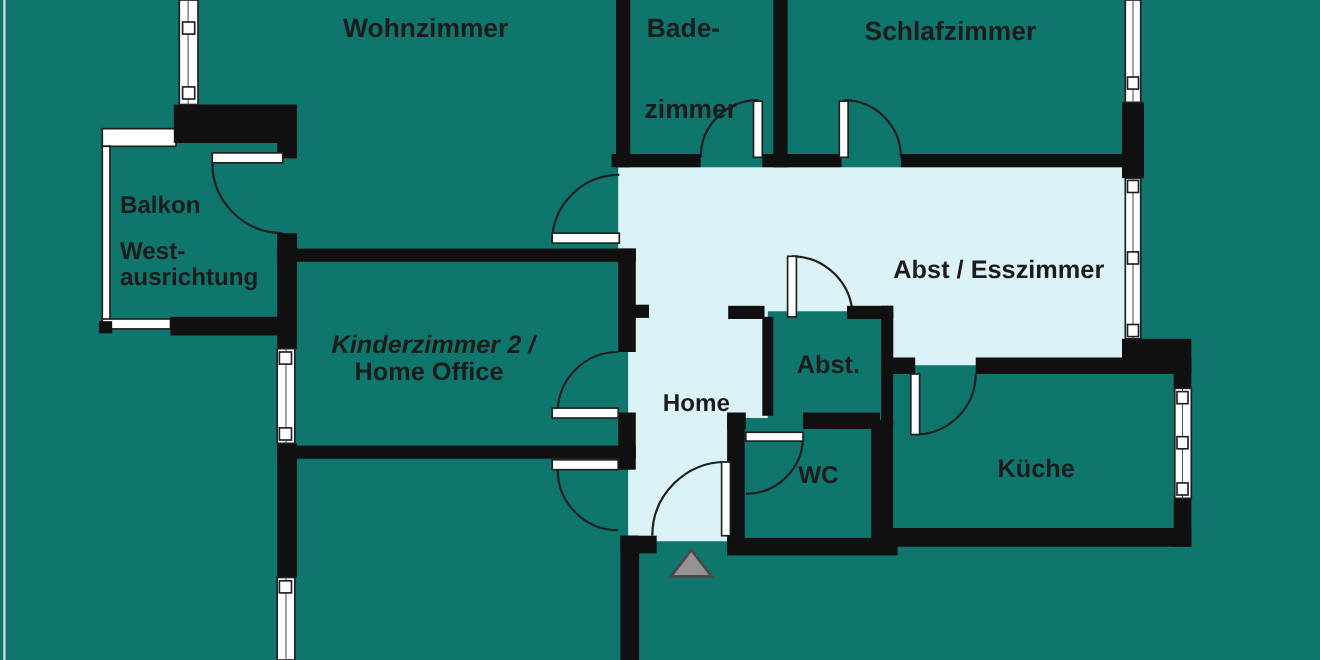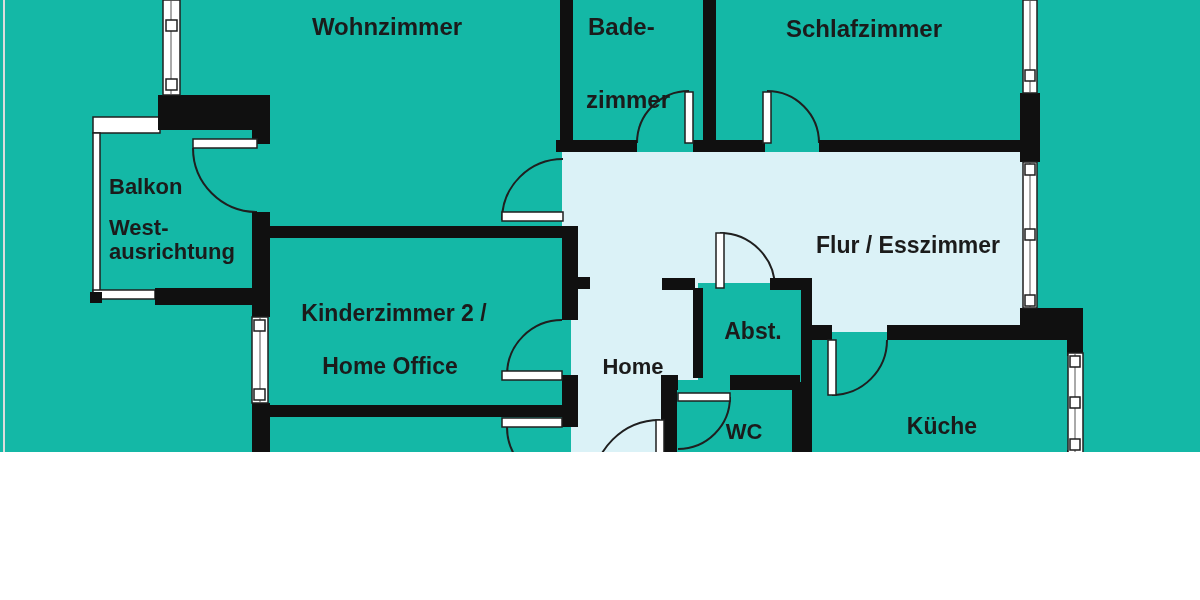--- a/index.html
+++ b/index.html
@@ -1,17 +1,17 @@
 <!DOCTYPE html>
 <html><head>
 <meta charset="utf-8">
 <style>
   html,body{margin:0;padding:0;background:#ffffff;}
   .plan{
-    position:relative;width:1200px;height:452px;background:#14b8a6;
+    position:relative;width:1200px;height:600px;background:#0f766e;
     overflow:hidden;font-family:"Liberation Sans",sans-serif;
   }
   .plan svg{position:absolute;left:0;top:0;}
   .lbl{
     position:absolute;font-weight:bold;color:#1b1b1b;
     white-space:nowrap;letter-spacing:0px;
   }
   .lbl.c{transform:translateX(-50%);}
   .s24{font-size:24px;line-height:25px;}
   .s23{font-size:23px;line-height:24px;}
@@ -144,21 +144,21 @@
 
   <div class="edge-line"></div>
 
   <div class="lbl c s24" style="left:387px;top:14px;">Wohnzimmer</div>
   <div class="lbl s24" style="left:588px;top:14px;">Bade-</div>
   <div class="lbl s24" style="left:586px;top:40px;margin-top:47px;">zimmer</div>
   <div class="lbl c s24" style="left:864px;top:16px;text-align:right;">Schlafzimmer</div>
   <div class="lbl s22" style="left:109px;top:175px;">Balkon</div>
   <div class="lbl s22" style="left:109px;top:216px;">West-</div>
   <div class="lbl s22" style="left:109px;top:240px;">ausrichtung</div>
-  <div class="lbl c s23" style="left:394px;top:301px;">Kinderzimmer 2 /</div>
-  <div class="lbl c s23" style="left:390px;top:325px;margin-top:29px;">Home Office</div>
-  <div class="lbl c s23" style="left:908px;top:233px;">Flur / Esszimmer</div>
+  <div class="lbl c s23" style="left:394px;top:301px;font-style:italic;">Kinderzimmer 2 /</div>
+  <div class="lbl c s23" style="left:390px;top:325px;">Home Office</div>
+  <div class="lbl c s23" style="left:908px;top:233px;">Abst / Esszimmer</div>
   <div class="lbl c s22" style="left:633px;top:355px;">Home</div>
   <div class="lbl c s23" style="left:753px;top:319px;">Abst.</div>
   <div class="lbl c s22" style="left:744px;top:420px;">WC</div>
   <div class="lbl c s23" style="left:942px;top:414px;">Küche</div>
 
 </div>
 
 </body></html>

